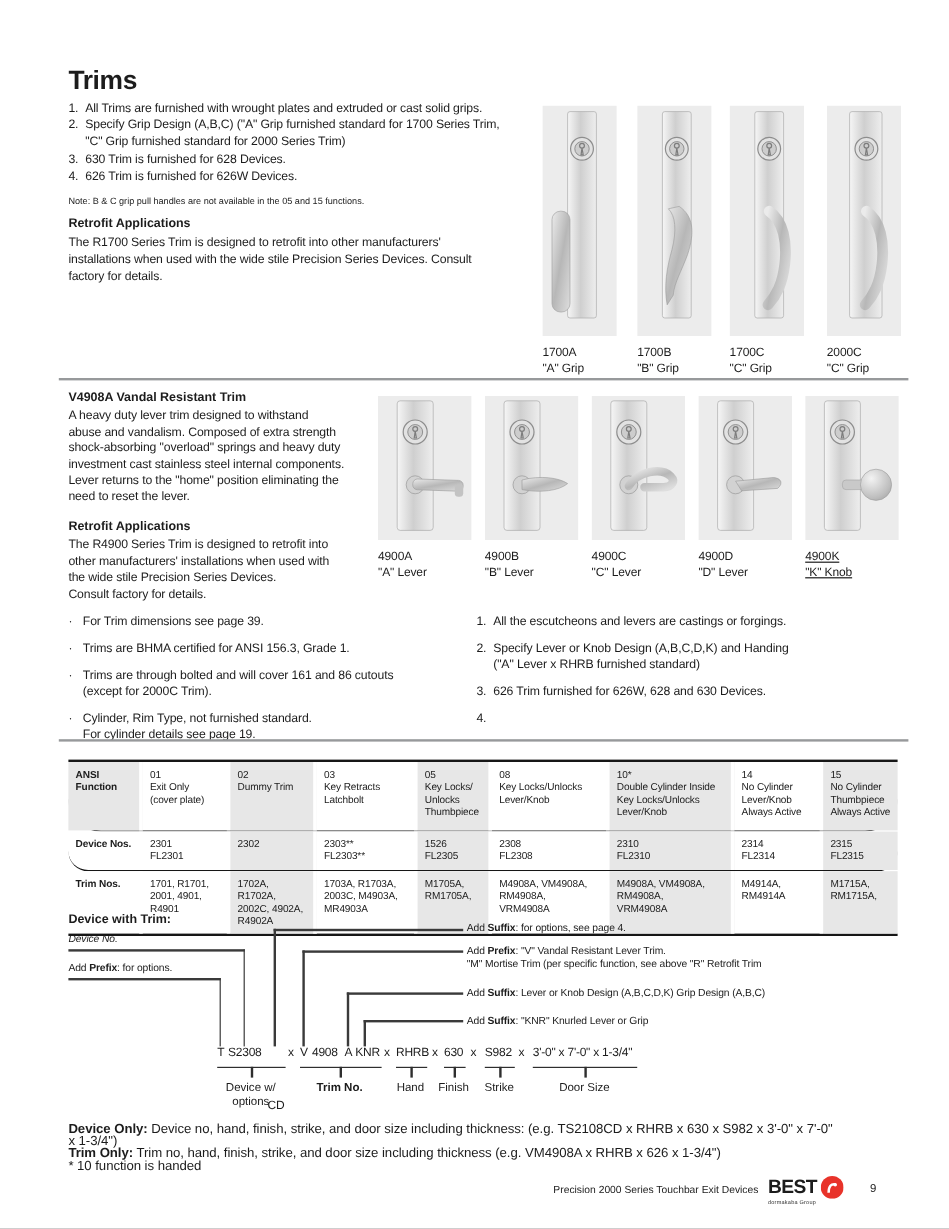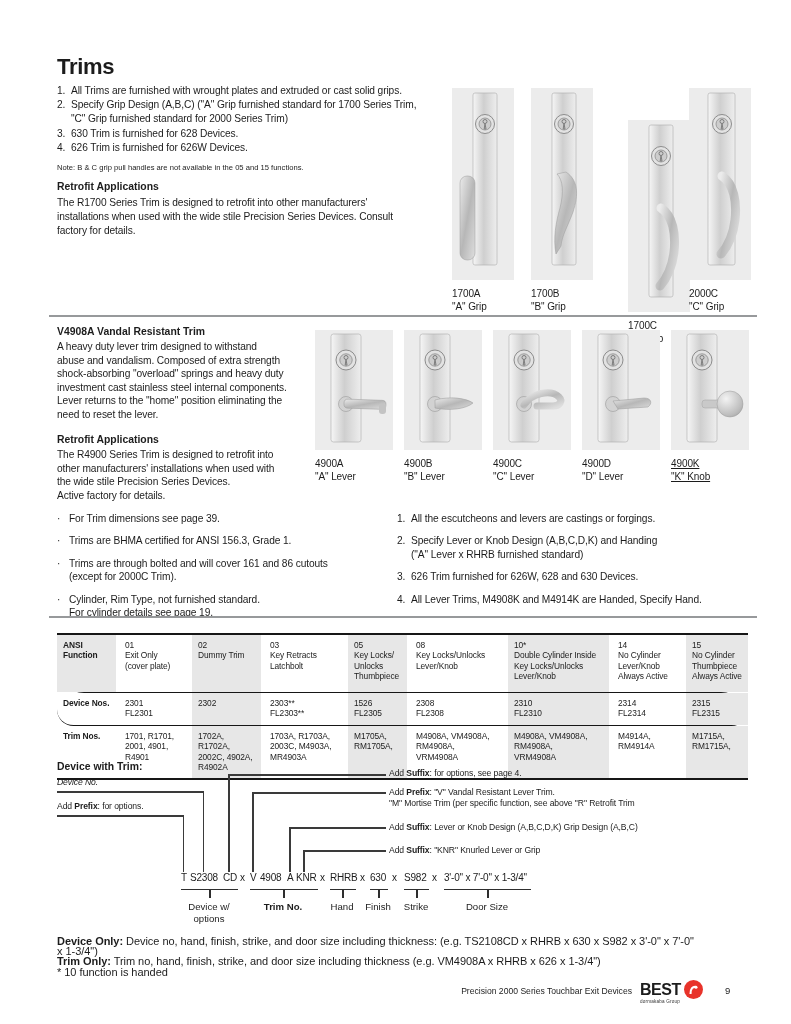--- a/index.html
+++ b/index.html
@@ -128,21 +128,21 @@
             <path d="M33,35.5 L32.2,41 l1.8,0 z"></path>
           </g>
         </g>
       <path d="M35,84 C47,92 48,106 42,124 C37,138 31,147 30,158 L25,166 C22,150 25,134 29,120 C33,104 32,92 26,86 Z" fill="url(#ghandle)" stroke="#9a9a9a" stroke-width="0.5"></path>
     </svg>
     <div class="fig-caption">
         <div>1700B</div>
         <div>"B" Grip</div>
       </div>
   </div>
-  <div class="fig" style="left:628px;top:88px;margin-top:32px;">
+  <div class="fig" style="left:608px;top:88px;">
     <svg width="62" height="192">
       <rect width="62" height="192" fill="#ececec"></rect>
       <rect x="21" y="5" width="24" height="172" rx="2" fill="url(#gplate)" stroke="#adadad" stroke-width="0.6"></rect>
       <g>
           <circle cx="33" cy="36" r="9.5" fill="#e2e2e2" stroke="#8d8d8d"></circle>
           <circle cx="33" cy="36" r="6" fill="#cdcdcd" stroke="#8d8d8d" stroke-width="0.8"></circle>
           <g stroke="#7d7d7d" fill="none">
             <circle cx="33" cy="33.5" r="2"></circle>
             <path d="M33,35.5 L32.2,41 l1.8,0 z"></path>
           </g>
@@ -180,21 +180,21 @@
   <div class="abs body-txt pre" style="left:57px;top:340px;width:262px;line-height:13.6px;">A heavy duty lever trim designed to withstand
 abuse and vandalism. Composed of extra strength
 shock-absorbing "overload" springs and heavy duty
 investment cast stainless steel internal components.
 Lever returns to the "home" position eliminating the
 need to reset the lever.</div>
   <div class="abs hd" style="left:57px;top:434px;">Retrofit Applications</div>
   <div class="abs body-txt pre" style="left:57px;top:448px;width:262px;line-height:13.6px;">The R4900 Series Trim is designed to retrofit into
 other manufacturers' installations when used with
 the wide stile Precision Series Devices.
-Active factory for details.</div>
+Consult factory for details.</div>
 
   <div class="fig" style="left:315px;top:330px;">
     <svg width="78" height="120">
       <rect width="78" height="120" fill="#ececec"></rect>
       <rect x="16" y="4" width="30" height="108" rx="2.5" fill="url(#gplate)" stroke="#adadad" stroke-width="0.6"></rect>
       <g>
           <circle cx="31" cy="30" r="10" fill="#e2e2e2" stroke="#8d8d8d"></circle>
           <circle cx="31" cy="30" r="6.2" fill="#cdcdcd" stroke="#8d8d8d" stroke-width="0.8"></circle>
           <g stroke="#7d7d7d" fill="none">
             <circle cx="31" cy="27.5" r="2"></circle>
@@ -325,21 +325,20 @@
         <span class="list-num">2.</span>
         <span class="pre">Specify Lever or Knob Design (A,B,C,D,K) and Handing
 ("A" Lever x RHRB furnished standard)</span>
       </div>
     <div class="num-row">
         <span class="list-num">3.</span>
         <span class="pre">626 Trim furnished for 626W, 628 and 630 Devices.</span>
       </div>
     <div class="num-row">
         <span class="list-num">4.</span>
-        <span class="pre">All Lever Trims, M4908K and M4914K are Handed, Specify Hand.</span>
       </div>
   </div>
 
   <div class="abs divider" style="left:49px;top:616px;width:708px;"></div>
 
   <div class="ptable">
     <div class="prow hdr">
       <div class="tcell lbl sh pre">ANSI
 Function</div>
       <div class="tcell"><span>01</span><div class="pre">Exit Only
@@ -425,21 +424,21 @@
   <div class="ln" style="left:228px;top:774px;width:1.5px;height:98px;"></div>
   <div class="ln" style="left:252px;top:792px;width:134px;height:1.5px;"></div>
   <div class="ln" style="left:252px;top:792px;width:1.5px;height:80px;"></div>
   <div class="ln" style="left:289px;top:827px;width:97px;height:1.5px;"></div>
   <div class="ln" style="left:289px;top:827px;width:1.5px;height:45px;"></div>
   <div class="ln" style="left:303px;top:850px;width:83px;height:1.5px;"></div>
   <div class="ln" style="left:303px;top:850px;width:1.5px;height:22px;"></div>
 
   <span class="seg" style="left:181px;">T</span>
   <span class="seg" style="left:190px;">S2308</span>
-  <span class="seg" style="left:223px;">CD</span>
+  <span class="seg" style="left:223px;margin-top:44px;">CD</span>
   <span class="seg" style="left:240px;">x</span>
   <span class="seg" style="left:250px;">V</span>
   <span class="seg" style="left:260px;">4908</span>
   <span class="seg" style="left:287px;">A</span>
   <span class="seg" style="left:296px;">KNR</span>
   <span class="seg" style="left:320px;">x</span>
   <span class="seg" style="left:330px;">RHRB</span>
   <span class="seg" style="left:360px;">x</span>
   <span class="seg" style="left:370px;">630</span>
   <span class="seg" style="left:392px;">x</span>

